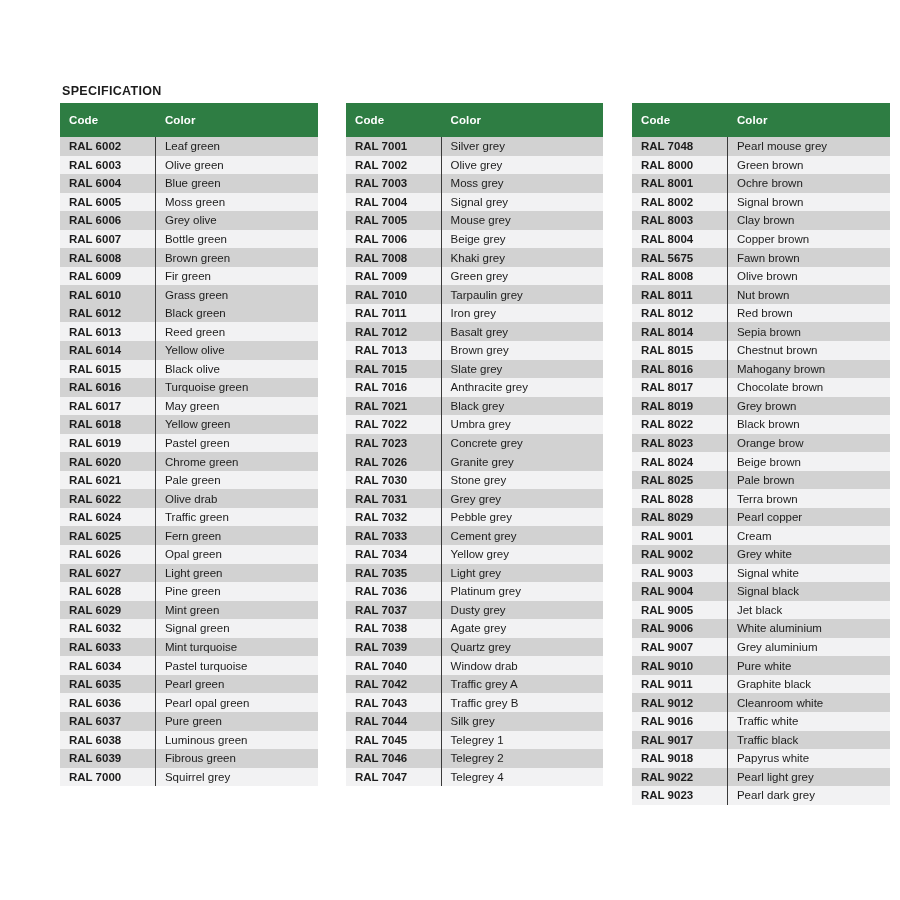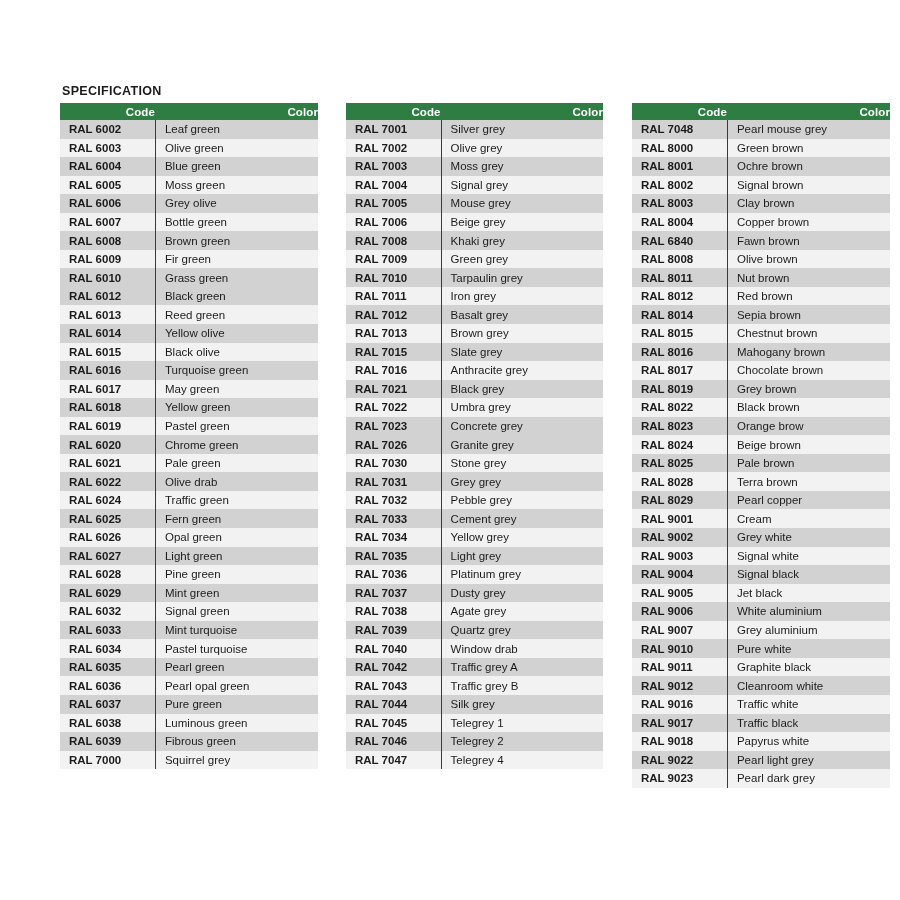--- a/index.html
+++ b/index.html
@@ -43,22 +43,22 @@
   .ral-table.t3 { left: 608px; top: 103px; width: 258px; }
 
   .ral-table col.c-code { width: 37%; }
   .ral-table col.c-color { width: 63%; }
 
   .ral-table thead th {
     background: #2e7d43;
     color: #ffffff;
     font-weight: bold;
     font-size: 11.5px;
-    text-align: right;
-    height: 17px;
+    text-align: left;
+    height: 34px;
     padding: 0 0 0 9px;
     border: none;
     vertical-align: middle;
     letter-spacing: 0.1px;
   }
   .ral-table thead th.th-code {
     border-right: 1px solid #2e7d43;
   }
   .ral-table tbody td {
     height: 18.55px;
@@ -427,21 +427,21 @@
         </tr>
         <tr class="odd">
           <td class="td-code">RAL 8003</td>
           <td class="td-color">Clay brown</td>
         </tr>
         <tr class="even">
           <td class="td-code">RAL 8004</td>
           <td class="td-color">Copper brown</td>
         </tr>
         <tr class="odd">
-          <td class="td-code">RAL 6840</td>
+          <td class="td-code">RAL 5675</td>
           <td class="td-color">Fawn brown</td>
         </tr>
         <tr class="even">
           <td class="td-code">RAL 8008</td>
           <td class="td-color">Olive brown</td>
         </tr>
         <tr class="odd">
           <td class="td-code">RAL 8011</td>
           <td class="td-color">Nut brown</td>
         </tr>

